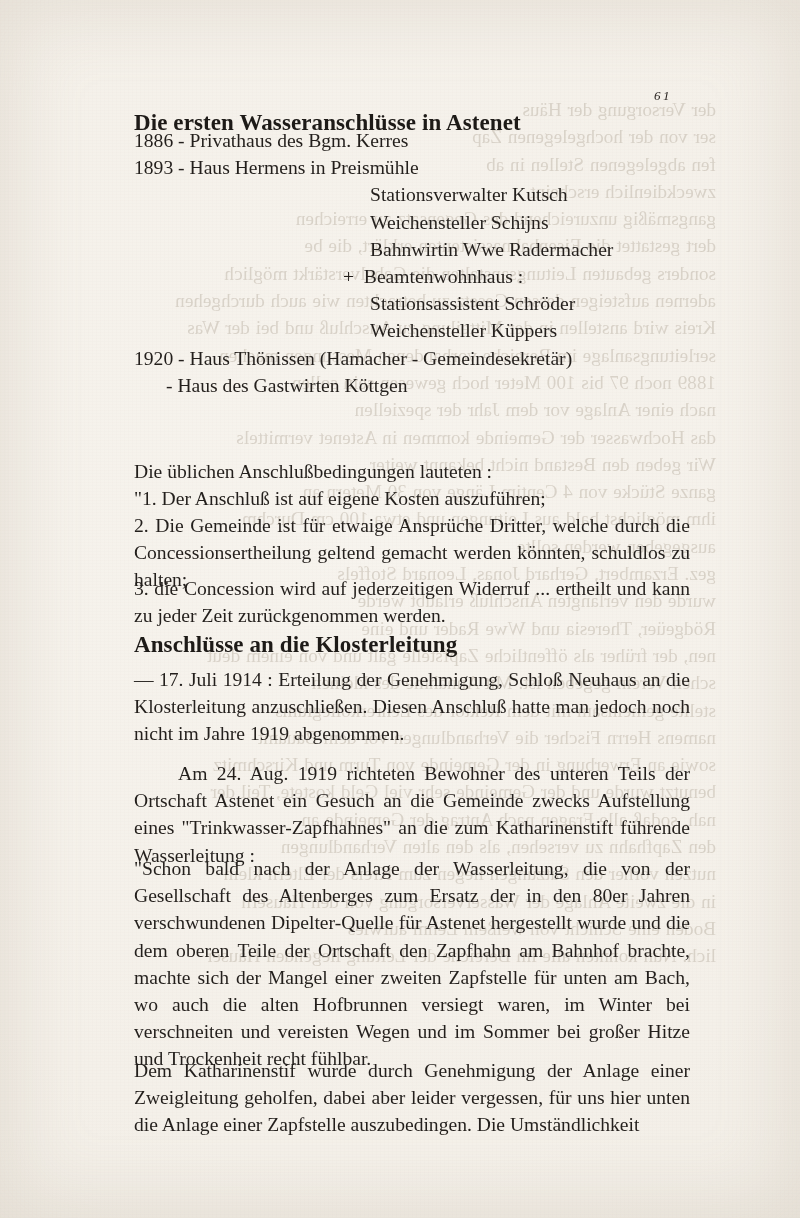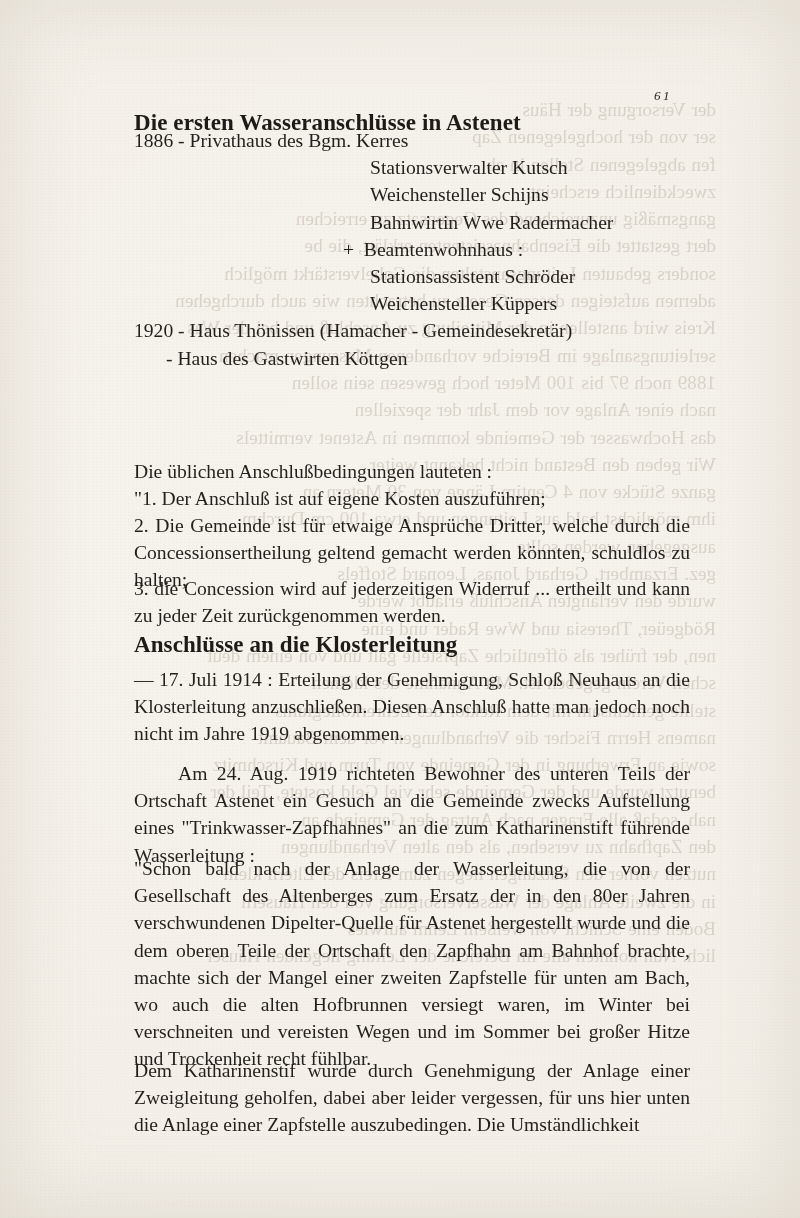--- a/index.html
+++ b/index.html
@@ -137,20 +137,21 @@
   <div id="vignette"></div>
 
   <div id="col">
 
     <div class="folio">61</div>
 
     <h2 class="head head-1">Die ersten Wasseranschlüsse in Astenet</h2>
 
     <div id="yearlist">
         <div class="line">1886 - Privathaus des Bgm. Kerres</div>
+        <div class="line">1893 - Haus Hermens in Preismühle</div>
         <div class="line ind-names">Stationsverwalter Kutsch</div>
         <div class="line ind-names">Weichensteller Schijns</div>
         <div class="line ind-names">Bahnwirtin Wwe Radermacher</div>
         <div class="line ind-plus">+  Beamtenwohnhaus :</div>
         <div class="line ind-names">Stationsassistent Schröder</div>
         <div class="line ind-names">Weichensteller Küppers</div>
         <div class="line">1920 - Haus Thönissen (Hamacher - Gemeindesekretär)</div>
         <div class="line ind-dash">- Haus des Gastwirten Köttgen</div>
       </div>
 

